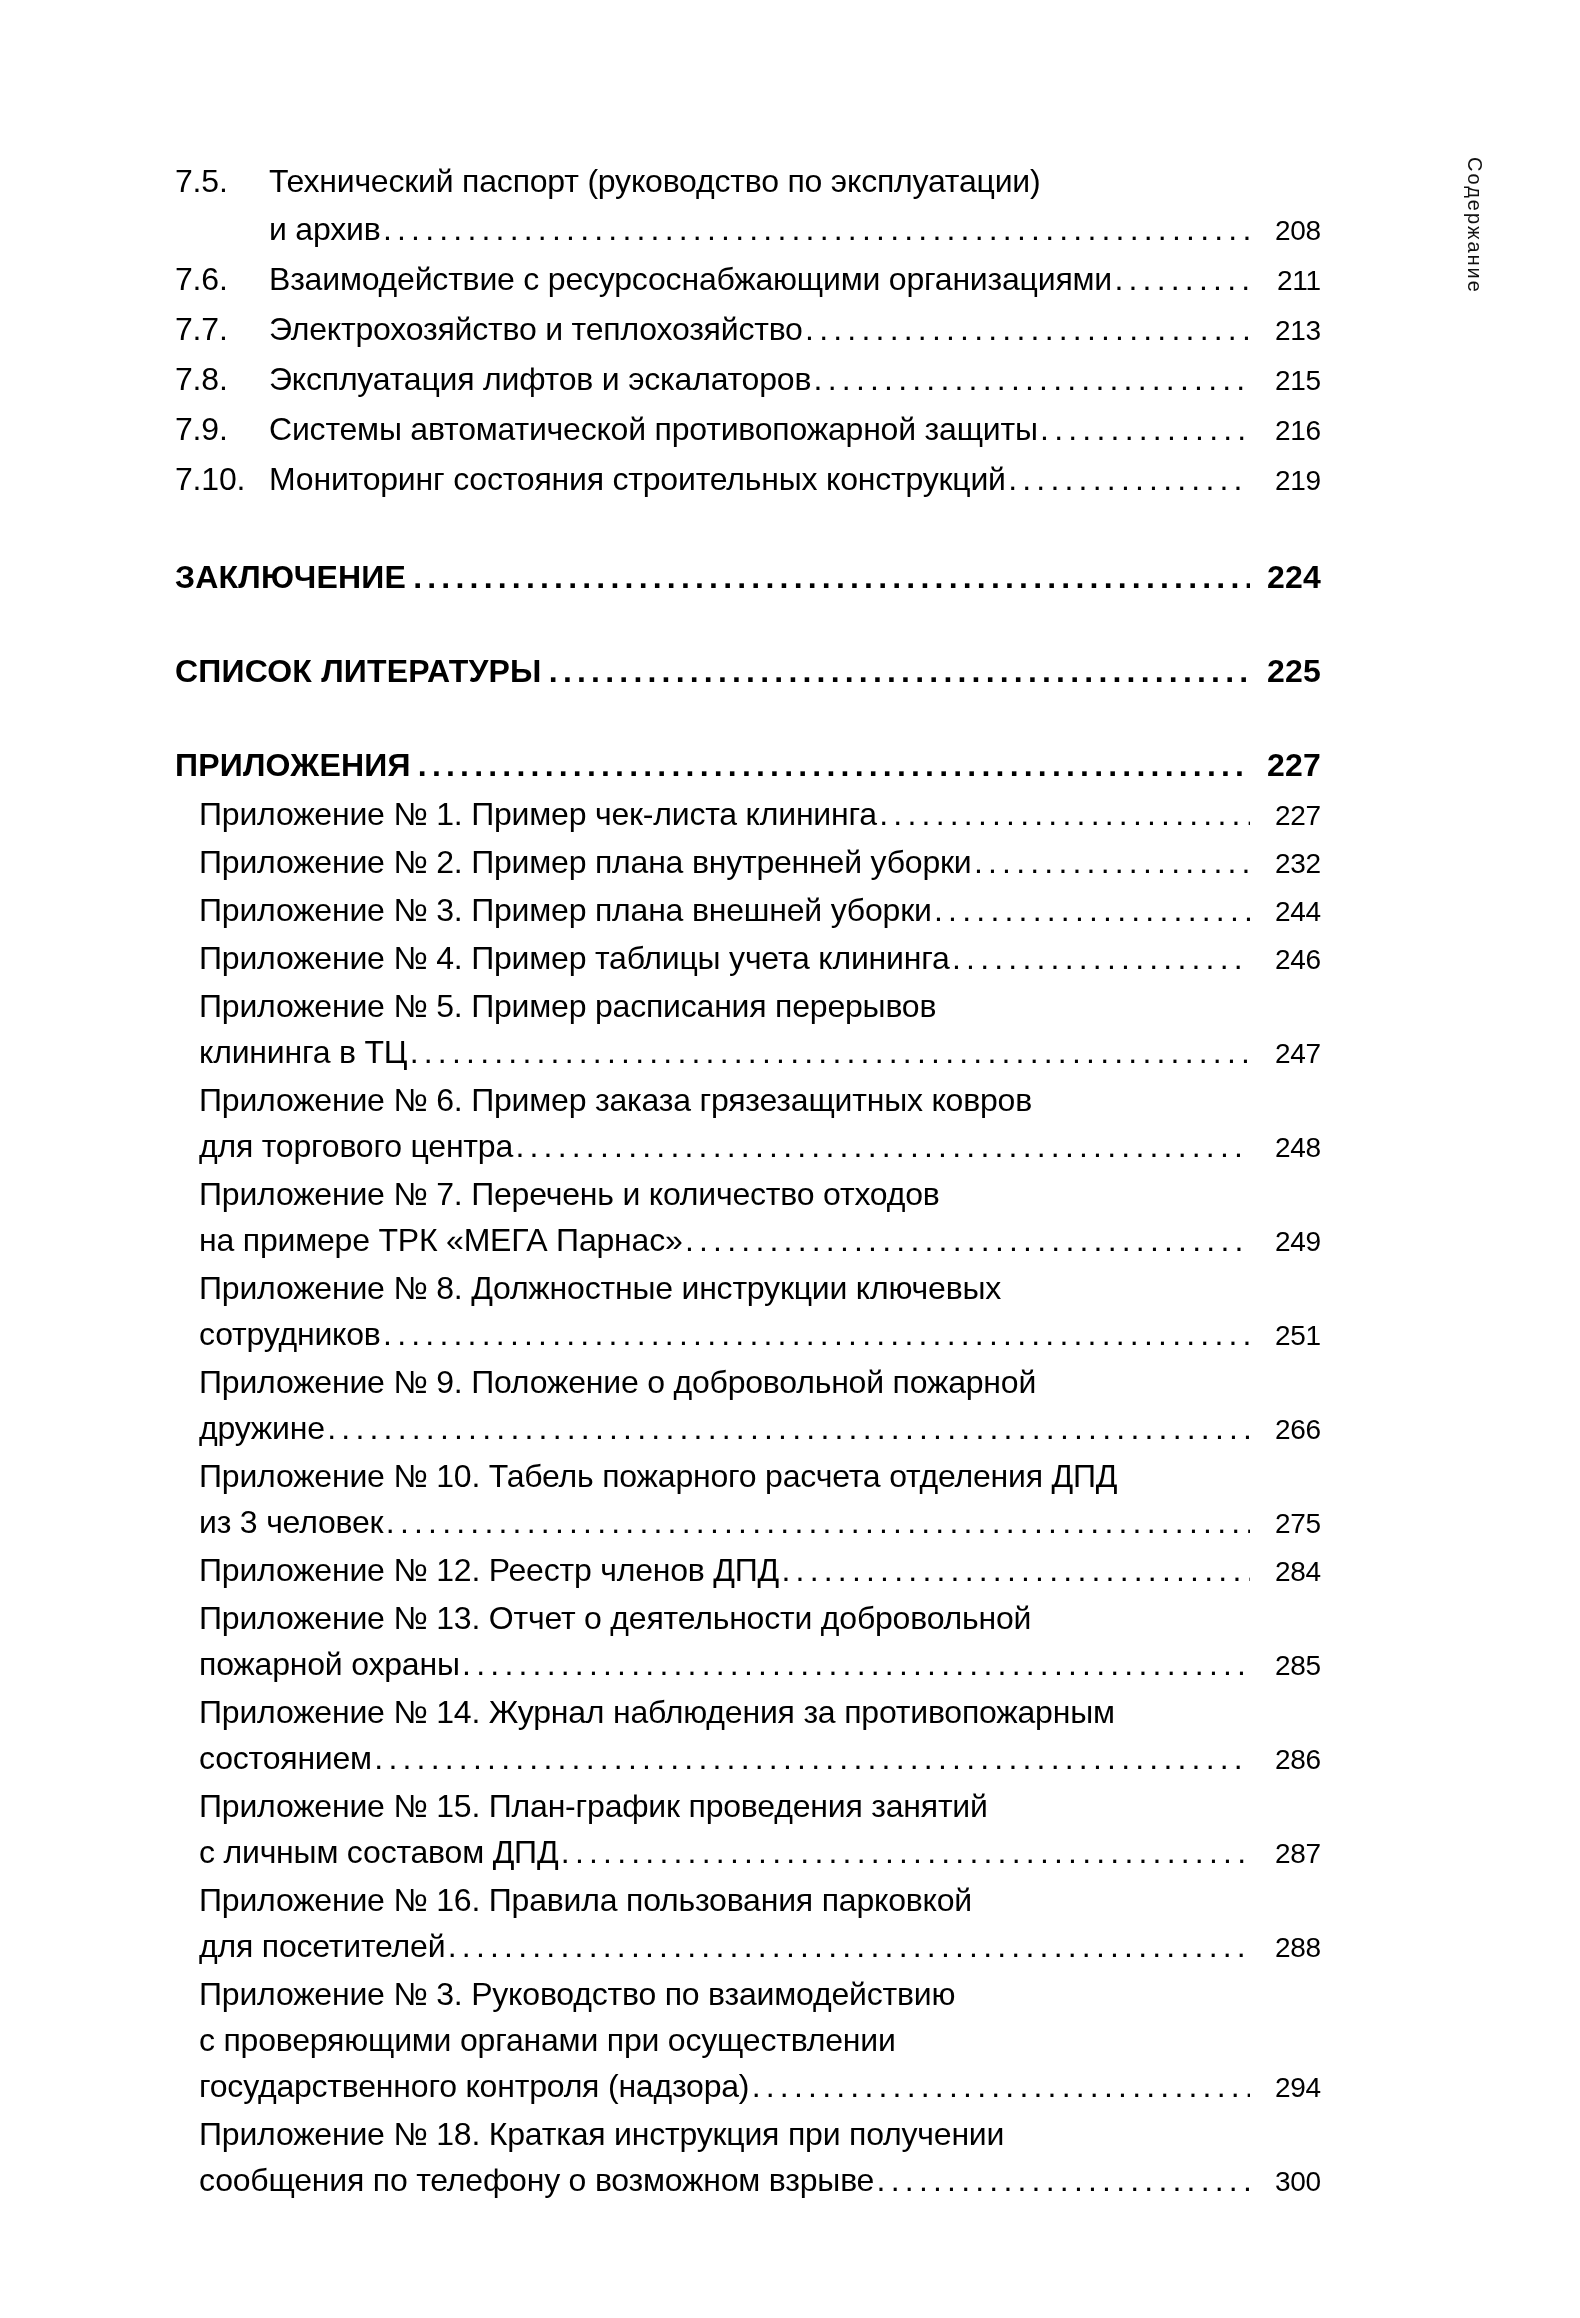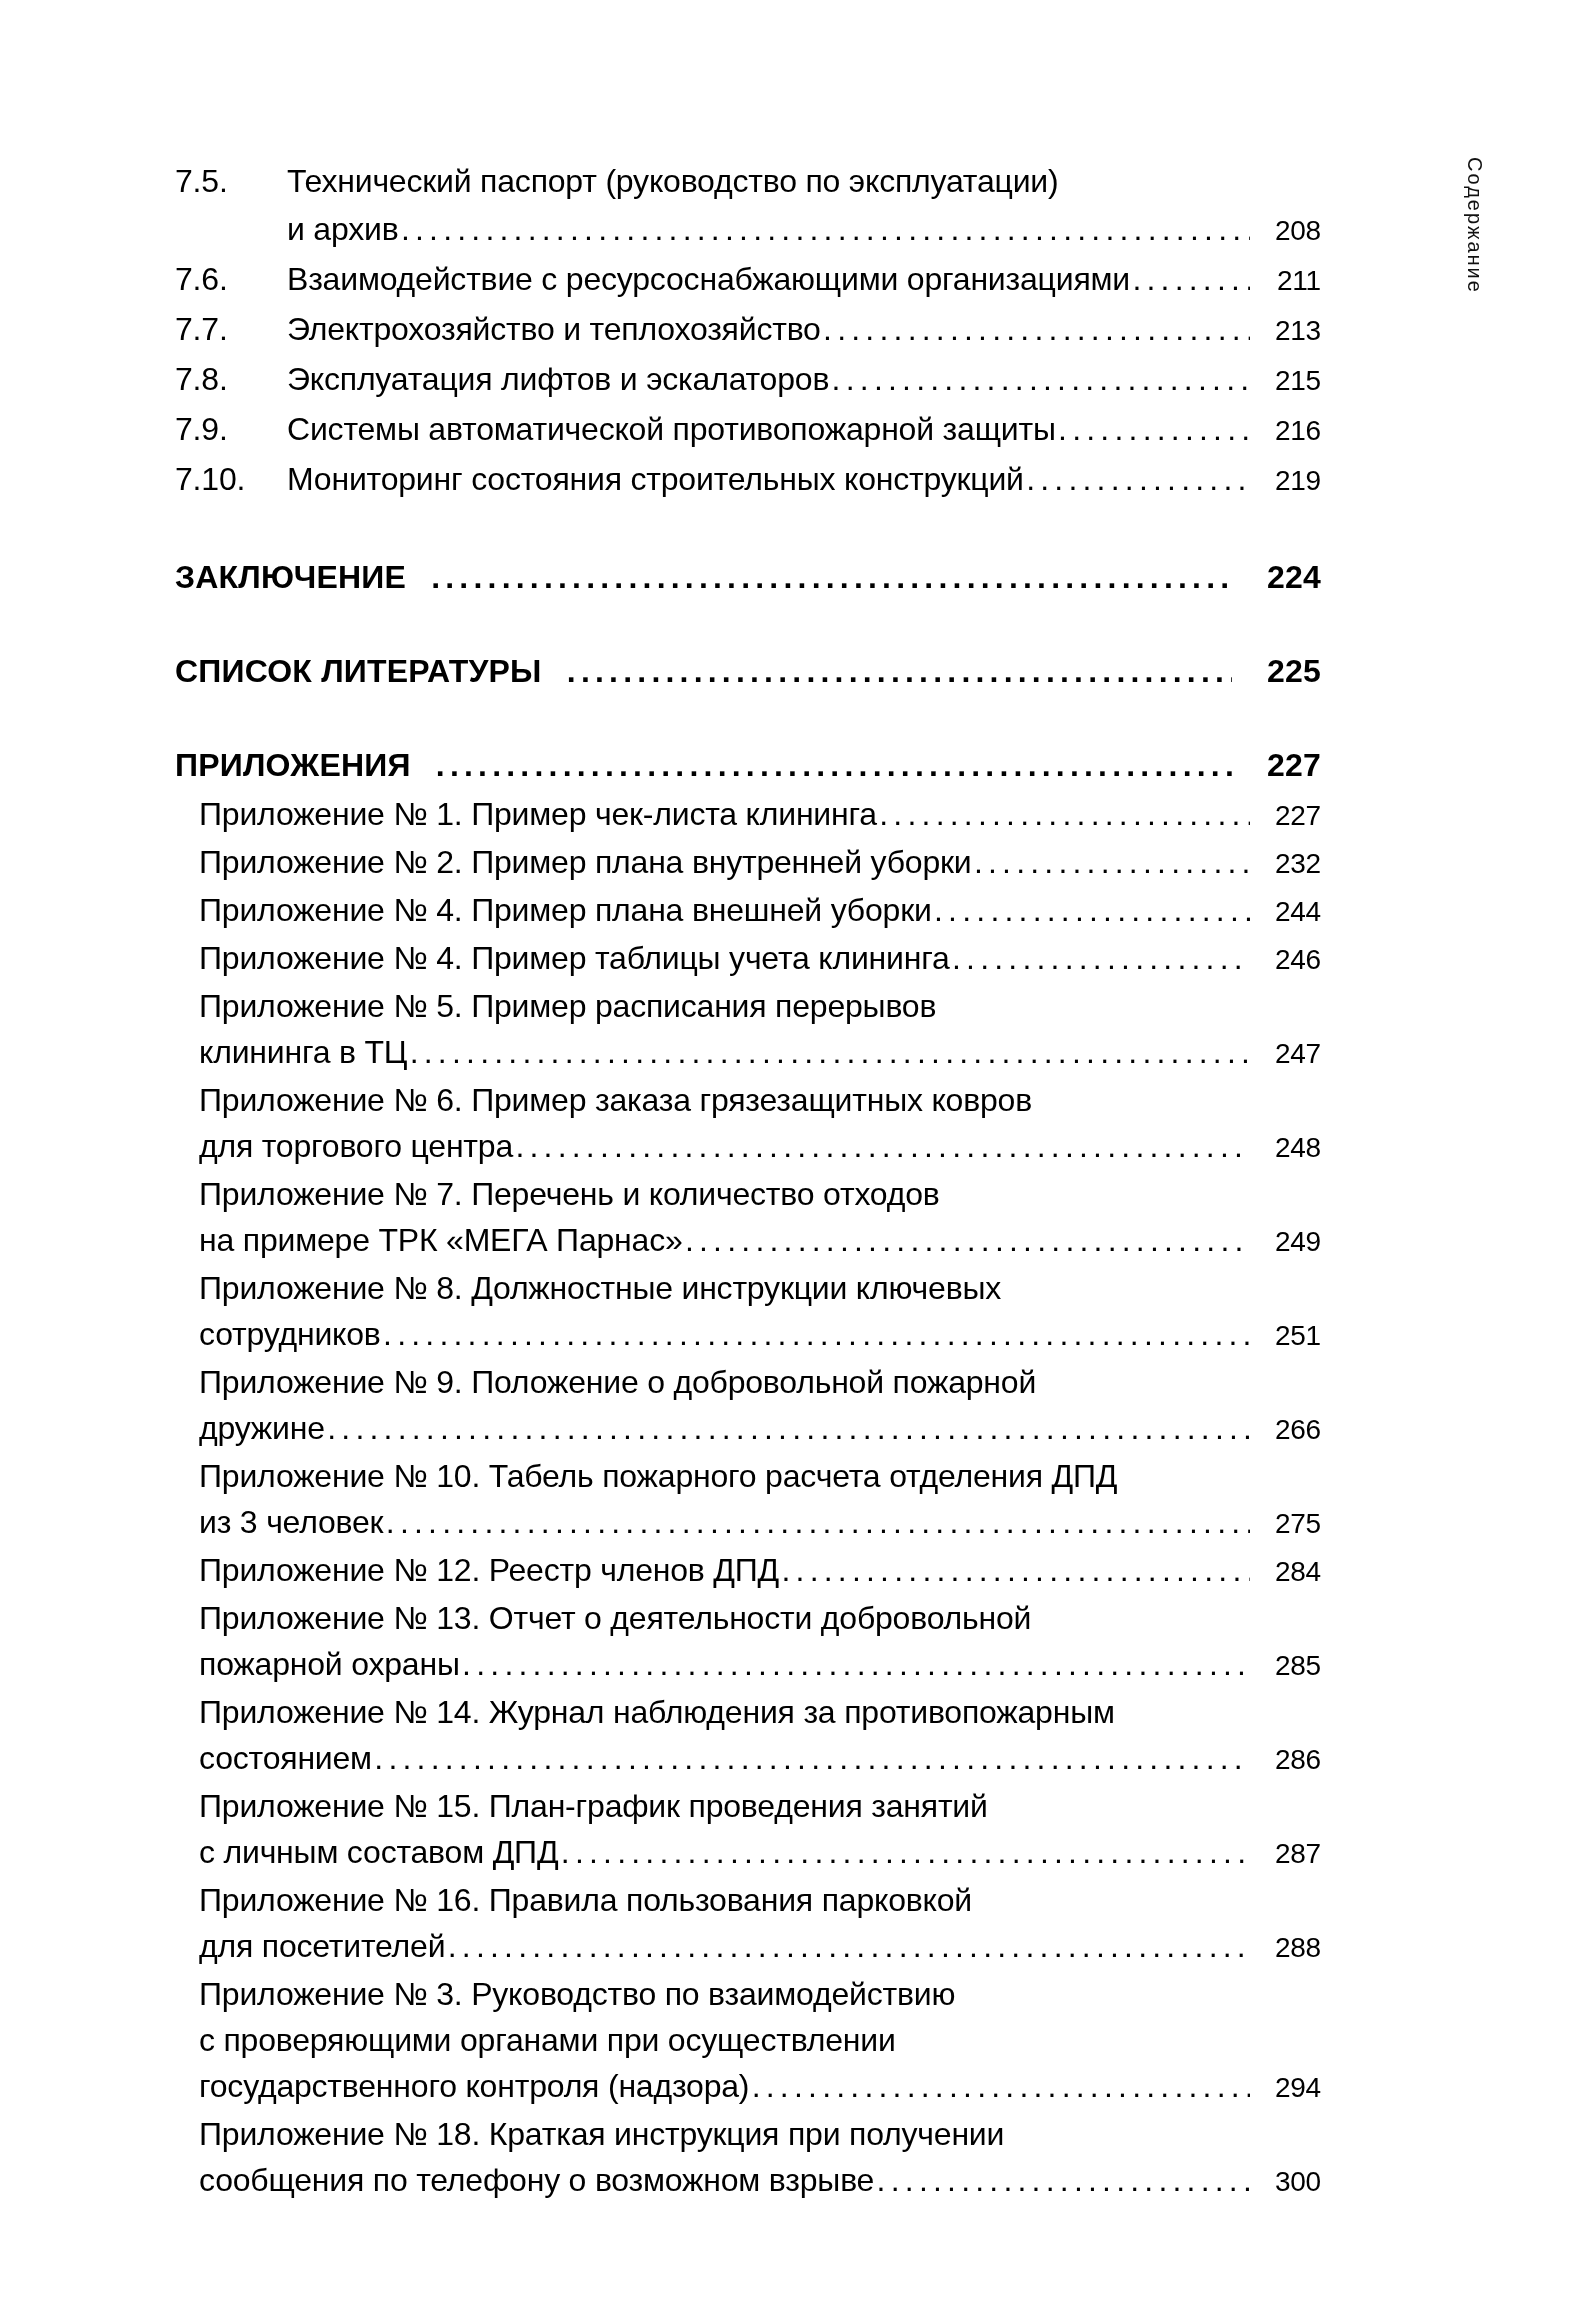--- a/index.html
+++ b/index.html
@@ -34,21 +34,20 @@
     position: absolute;
     left: 175px;
     top: 157px;
     width: 1146px;
   }
 
   .row {
     display: flex;
     align-items: baseline;
     width: 100%;
-    gap: 18px;
   }
 
   
   .sec-row { margin-bottom: 0px; }
   .sec-num {
     flex: 0 0 94px;
     font-size: 32px;
     font-weight: 400;
     line-height: 48px;
     letter-spacing: -0.2px;
@@ -222,21 +221,21 @@
       </div>
       <div class="app-entry">
         <div class="line">
           <span class="txt">Приложение № 2. Пример плана внутренней уборки</span>
           <span class="leader"></span>
           <span class="pg">232</span>
         </div>
       </div>
       <div class="app-entry">
         <div class="line">
-          <span class="txt">Приложение № 4. Пример плана внешней уборки</span>
+          <span class="txt">Приложение № 3. Пример плана внешней уборки</span>
           <span class="leader"></span>
           <span class="pg">244</span>
         </div>
       </div>
       <div class="app-entry">
         <div class="line">
           <span class="txt">Приложение № 4. Пример таблицы учета клининга</span>
           <span class="leader"></span>
           <span class="pg">246</span>
         </div>

